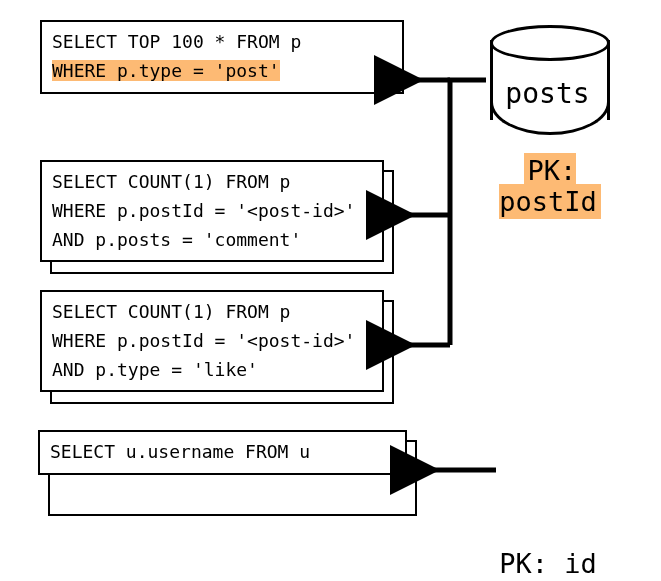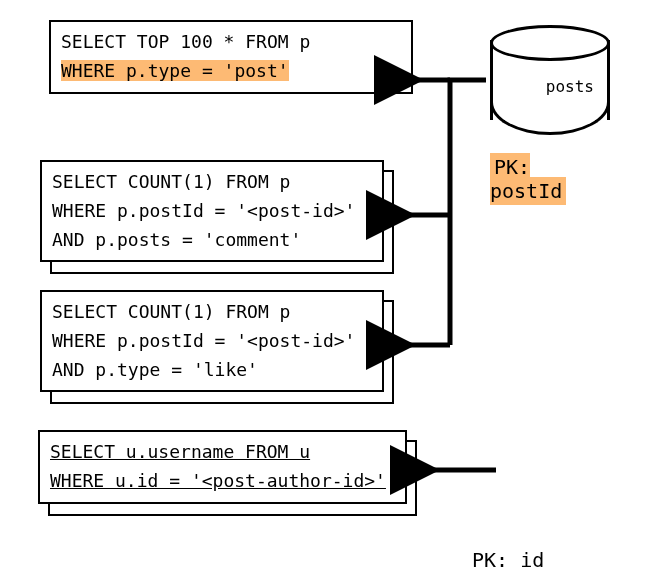--- a/index.html
+++ b/index.html
@@ -4,65 +4,64 @@
 <style>
 html,body{margin:0;padding:0;background:#fff;font-family:ui-monospace,Consolas,monospace;font-size:18px}
 .canvas{position:relative;width:661px;height:581px}
 .query{position:absolute;border:2px solid #000;background:#fff;padding:6px 10px;line-height:1.6}
 .hl{background:#fdba74;display:inline}
 .shadow{position:absolute;border:2px solid #000;background:#fff}
 .cyl{position:absolute}
 .cyl .body{position:absolute;left:0;right:0;top:15px;bottom:15px;background:#fff;border-left:3px solid #000;border-right:3px solid #000}
 .cyl .top{position:absolute;left:0;right:0;top:0;height:30px;border:3px solid #000;border-radius:50%;background:#fff}
 .cyl .bot{position:absolute;left:0;right:0;bottom:0;height:30px;border:3px solid #000;border-top:none;border-radius:0 0 50% 50%/0 0 100% 100%;background:#fff}
-.cyl .lbl{position:absolute;left:0;right:16px;text-align:right;font-size:16px}
-.pk{position:absolute;text-align:left;font-size:20px}
+.cyl .lbl{position:absolute;left:0;right:5px;text-align:center;font-size:28px}
+.pk{position:absolute;text-align:center;font-size:27px}
 svg.arrows{position:absolute;left:0;top:0;width:661px;height:581px;pointer-events:none}
 </style>
 </head>
 <body>
 
 <div class="canvas">
 
-  <div class="query" style="left:40px;top:20px;width:340px;margin-left:9px;">
+  <div class="query" style="left:40px;top:20px;width:340px;">
     <div>SELECT TOP 100 * FROM p</div>
     <div><span class="hl">WHERE p.type = 'post'</span></div>
   </div>
 
   <div class="shadow" style="left:50px;top:170px;width:340px;height:100px"></div>
   <div class="query" style="left:40px;top:160px;width:320px;">
     <div>SELECT COUNT(1) FROM p</div>
     <div>WHERE p.postId = '&lt;post-id&gt;'</div>
     <div>AND p.posts = 'comment'</div>
   </div>
 
   <div class="shadow" style="left:50px;top:300px;width:340px;height:100px"></div>
   <div class="query" style="left:40px;top:290px;width:320px;">
     <div>SELECT COUNT(1) FROM p</div>
     <div>WHERE p.postId = '&lt;post-id&gt;'</div>
     <div>AND p.type = 'like'</div>
   </div>
 
   <div class="shadow" style="left:48px;top:440px;width:365px;height:72px"></div>
-  <div class="query" style="left:38px;top:430px;width:345px;text-decoration:underline;">
+  <div class="query" style="left:38px;top:430px;width:345px;">
     <div>SELECT u.username FROM u</div>
-    <div>WHERE u.id = '&lt;post-author-id&gt;'</div>
   </div>
 
   <div class="cyl" style="left:490px;top:25px;width:120px;height:110px">
     <div class="body"></div>
       <div class="bot"></div>
       <div class="top"></div>
     <div class="lbl" style="top:52px">posts</div>
   </div>
   <div class="pk" style="left:490px;top:155px;width:120px">
     <span class="hl" style="padding:2px 4px">PK: postId</span>
   </div>
 
-  <div class="pk" style="left:472px;top:548px;width:120px">
+  <div class="pk" style="left:488px;top:548px;width:120px">
     <span>PK: id</span>
   </div>
 
   <svg class="arrows">
     <defs>
       <marker id="ah" markerWidth="12" markerHeight="12" refX="2" refY="5" orient="auto">
         <path d="M10,0 L0,5 L10,10 Z" fill="#000"></path>
       </marker>
     </defs>
 

